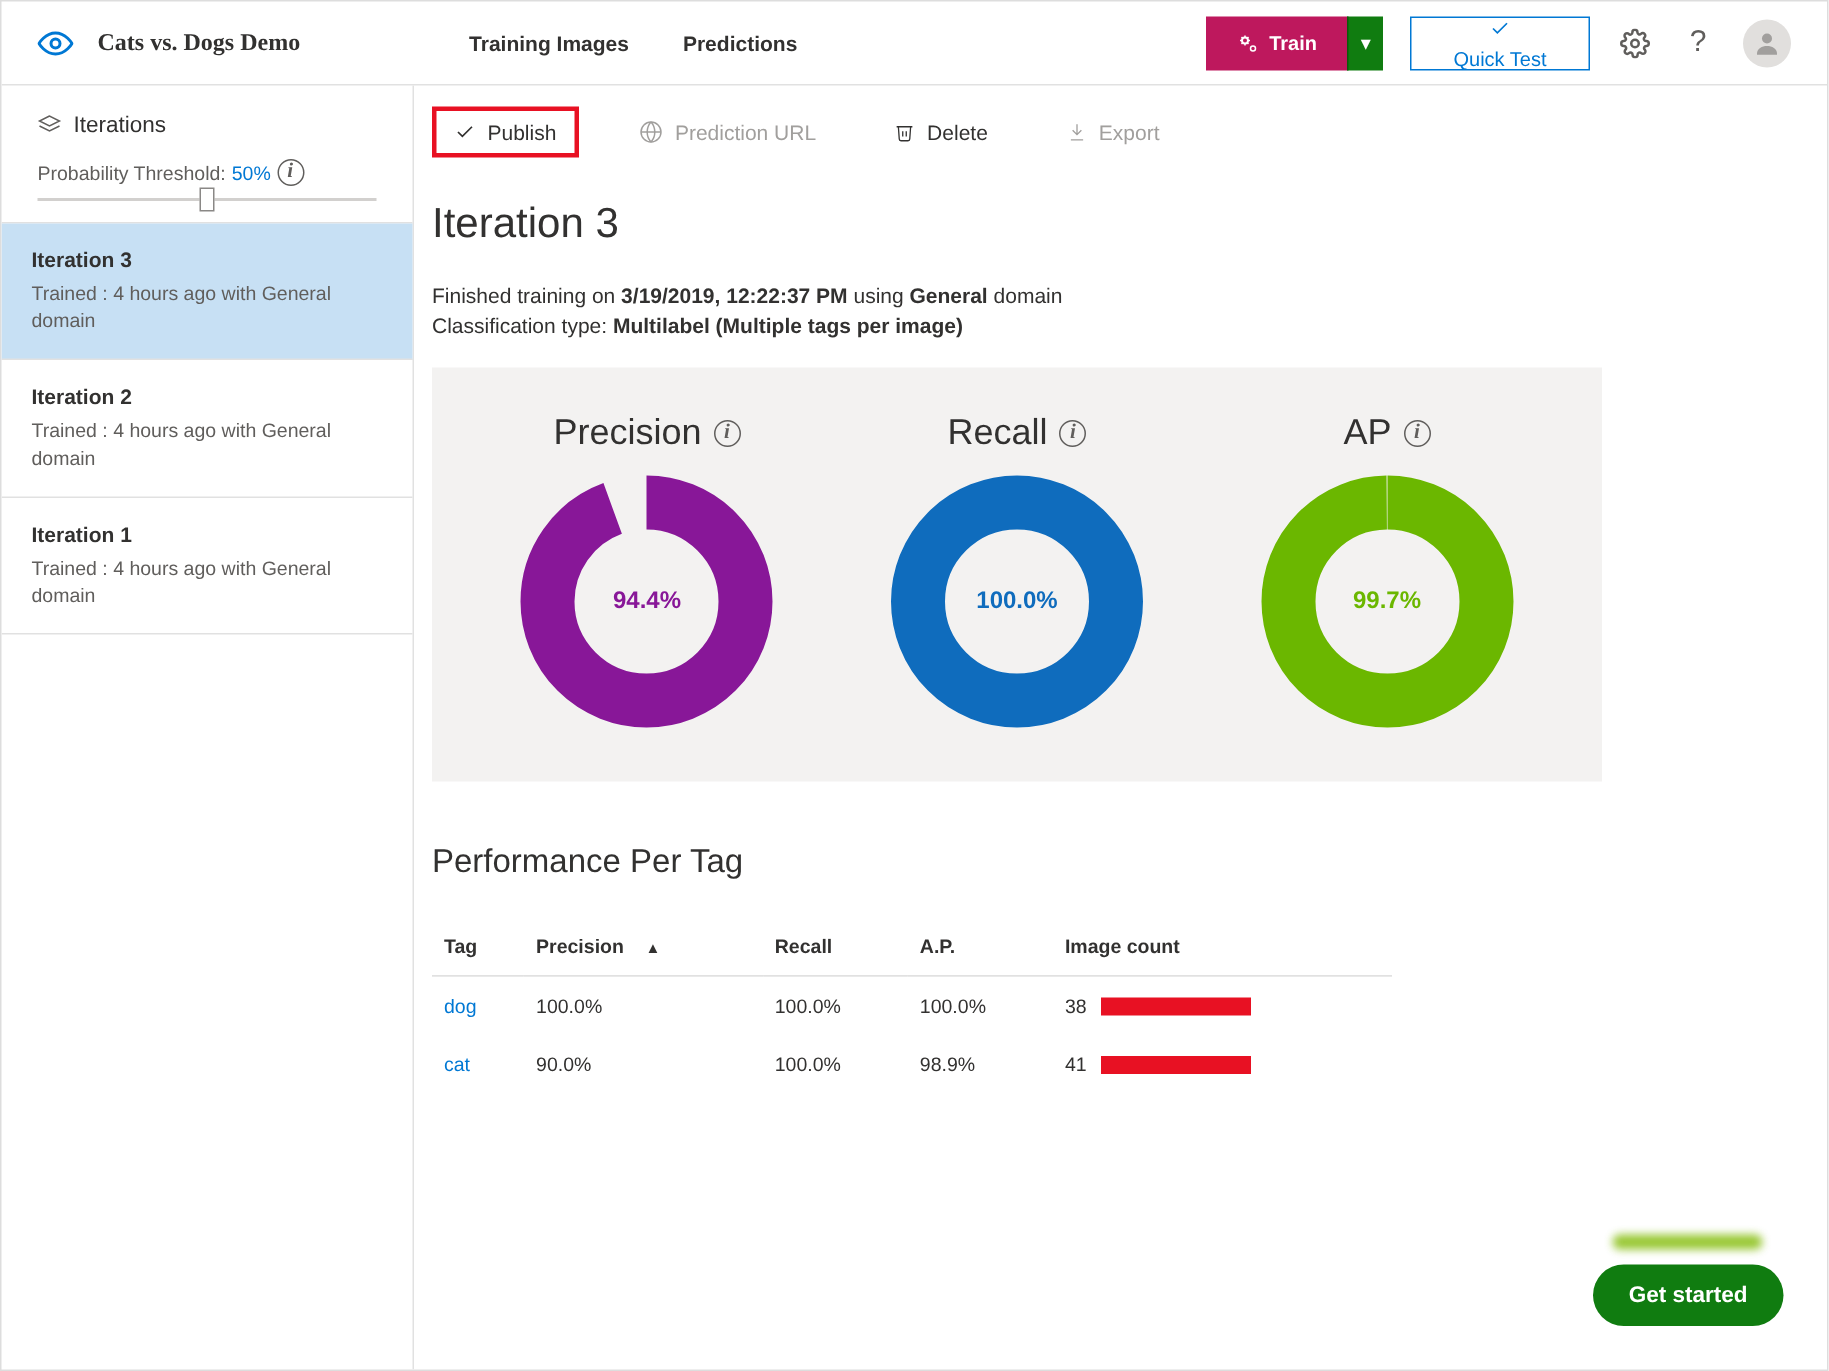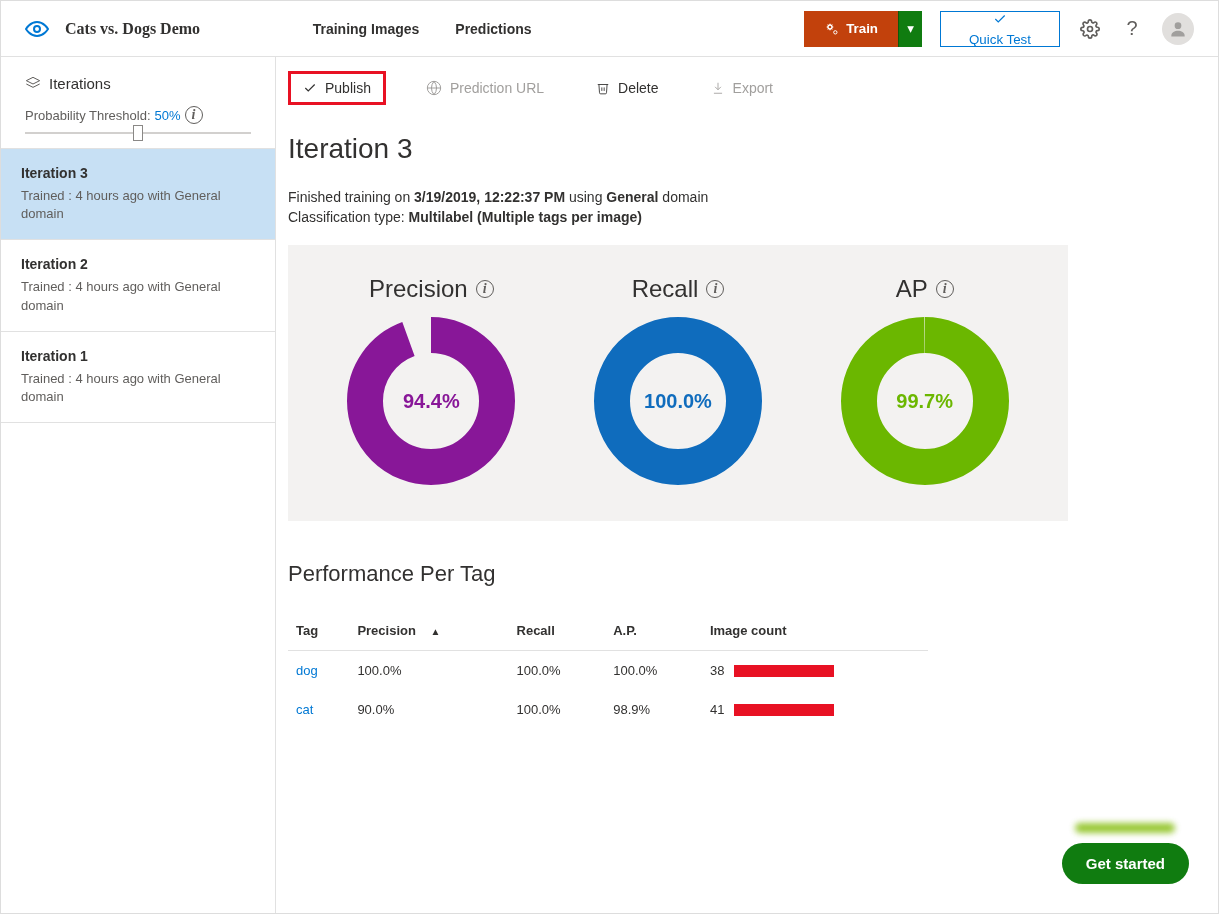--- a/index.html
+++ b/index.html
@@ -6,21 +6,21 @@
   body { font-family: "Segoe UI", Arial, sans-serif; font-size: 14px; color: #323130; background: #fff; width: 1219px; height: 914px; overflow: hidden; border: 1px solid #ddd;}
   
   
   .header { display: flex; align-items: center; height: 56px; border-bottom: 1px solid #e1e1e1; padding: 0 24px; gap: 8px;}
   .eye-icon { width: 24px; height: 24px; color: #0078d4;}
   .project-title { font-size: 16px; font-weight: 600; margin-left: 8px; margin-right: auto; font-family: Liberation Serif, serif;}
   .nav-tabs { display: flex; gap: 0; margin-left: -160px; margin-right:auto;}
   .nav-tab { padding: 0 18px; height: 56px; display:flex; align-items:center; font-weight:600; cursor:pointer;}
   .nav-tab.active { color:#0078d4; border-bottom: 3px solid #0078d4; }
   .tab-highlight { border: 3px solid #e81123; height:56px; display:flex; align-items:center;}
-  .btn-train { background:#c2410c; color:#fff; border:none; height:36px; padding:0 20px; display:flex; align-items:center; gap:6px; font-weight:600; cursor:pointer;}
+  .btn-train { background:#be185d; color:#fff; border:none; height:36px; padding:0 20px; display:flex; align-items:center; gap:6px; font-weight:600; cursor:pointer;}
   .btn-train-group{ display:flex;}
   .btn-train-drop { background:#107c10; color:#fff; border:none; border-left:1px solid #0b5a0b; height:36px; width:24px; display:flex; align-items:center; justify-content:center; cursor:pointer;}
   .btn-quick { background:#fff; border:1px solid #0078d4; color:#0078d4; height:36px; padding:0 28px; display:flex; align-items:center; gap:6px; cursor:pointer;flex-direction:column;}
   .header-right { display:flex; align-items:center; gap:18px;}
   .icon-btn { width:24px; height:24px; color:#605e5c; cursor:pointer; display:flex; align-items:center; justify-content:center;}
   .avatar { width:32px; height:32px; border-radius:50%; background:#e1dfdd; display:flex; align-items:center; justify-content:center; color:#a19f9d; font-size:20px;}
   
   
   .body-wrap { display:flex; height: calc(914px - 56px - 2px);}
   
@@ -48,21 +48,21 @@
   h1 { font-size:28px; font-weight:400; margin-bottom: 24px;}
   .meta-line { font-size:14px; margin-bottom:4px;}
   .meta-line b {font-weight:700;}
   
   .metrics { background:#f3f2f1; padding:30px 20px; margin-top:20px; width:780px; display:flex; justify-content:space-around;}
   .metric { text-align:center;}
   .metric-label { font-size:24px; font-weight:400; display:flex; align-items:center; justify-content:center; gap:8px; margin-bottom:8px; color:#323130;}
   .info-circle { font-size:14px; width:18px; height:18px; border:1px solid #605e5c; border-radius:50%; display:inline-flex; align-items:center; justify-content:center; font-style:italic; font-family:serif; color:#605e5c; font-weight:bold;}
   .donut { width:180px; height:180px; position:relative; margin:0 auto;}
   .donut svg { transform: rotate(-90deg);}
-  .donut-center { position:absolute; top:50%; left:50%; transform:translate(-50%,-50%); font-size:20px; font-weight:600;}
+  .donut-center { position:absolute; top:50%; left:50%; transform:translate(-50%,-50%); font-size:16px; font-weight:600;}
   
   h2 { font-size:22px; font-weight:400; margin-top:40px; margin-bottom:24px;}
   table { border-collapse:collapse; width:640px;}
   th { text-align:left; font-weight:700; padding:12px 8px; border-bottom:1px solid #e1e1e1; font-size:13px;}
   th .sort { font-size:10px;}
   td { padding:12px 8px; font-size:13px;}
   .tag-link { color:#0078d4; cursor:pointer;}
   .bar-cell { display:flex; align-items:center; gap:10px;}
   .red-bar { width:100px; height:12px; background:#e81123;}
   

